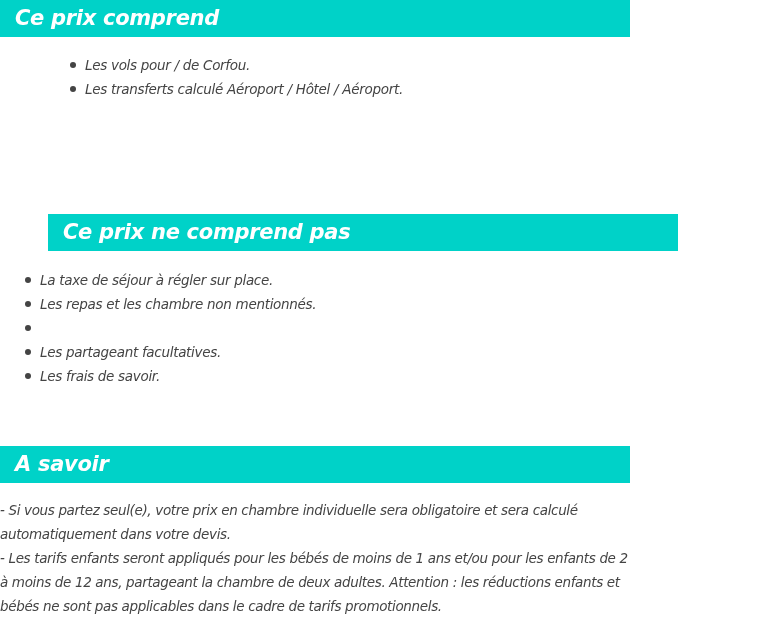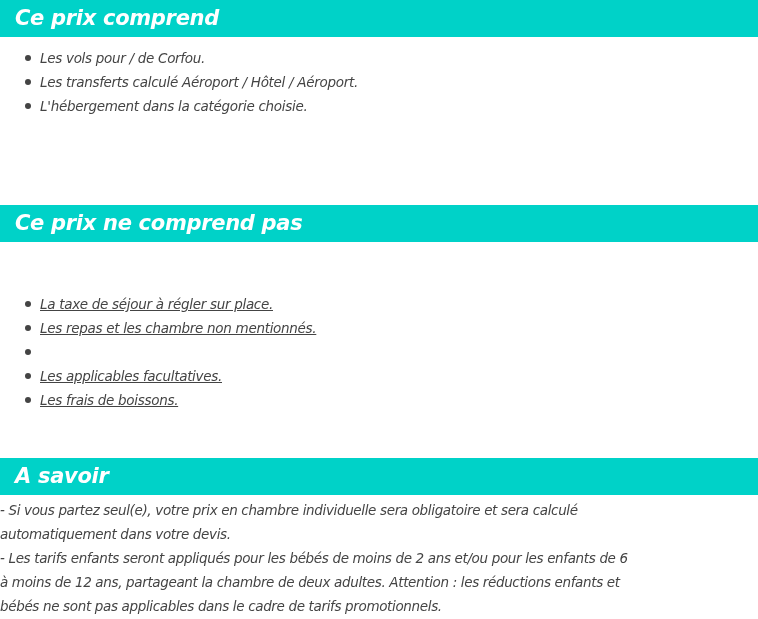--- a/index.html
+++ b/index.html
@@ -11,21 +11,21 @@
       width: 758px;
       height: 619px;
       overflow: hidden;
       position: relative;
       font-family: "DejaVu Sans", sans-serif;
       color: #444444;
     }
     .section-header {
       position: absolute;
       left: 0;
-      width: 758px;
+      width: 630px;
       height: 37px;
       background: #00d2c8;
       box-sizing: border-box;
       padding-left: 15px;
     }
     .section-header h2 {
       margin: 0;
       font-family: "DejaVu Sans", sans-serif;
       font-style: italic;
       font-weight: bold;
@@ -75,36 +75,35 @@
     .note-block p {
       margin: 0;
     }
   </style>
 </head>
 <body>
 
 <div class="section-header" style="top:0;">
   <h2>Ce prix comprend</h2>
 </div>
-<ul class="items" style="top:46px;">
+<ul class="items" style="top:53px;padding-left:45px;">
   <li><span class="bullet"></span><span>Les vols pour / de Corfou.</span></li>
   <li><span class="bullet"></span><span>Les transferts calculé Aéroport / Hôtel / Aéroport.</span></li>
-  <li><span class="bullet"></span><span>L'hébergement dans la catégorie choisie.</span></li>
 </ul>
 
-<div class="section-header" style="top:205px;">
+<div class="section-header" style="top:214px;margin-left:48px;">
   <h2>Ce prix ne comprend pas</h2>
 </div>
-<ul class="items" style="top:292px;text-decoration:underline;">
+<ul class="items" style="top:268px;">
   <li><span class="bullet"></span><span>La taxe de séjour à régler sur place.</span></li>
   <li><span class="bullet"></span><span>Les repas et les chambre non mentionnés.</span></li>
   <li><span class="bullet"></span></li>
-  <li><span class="bullet"></span><span>Les applicables facultatives.</span></li>
-  <li><span class="bullet"></span><span>Les frais de boissons.</span></li>
+  <li><span class="bullet"></span><span>Les partageant facultatives.</span></li>
+  <li><span class="bullet"></span><span>Les frais de savoir.</span></li>
 </ul>
 
-<div class="section-header" style="top:446px;margin-top:12px;">
+<div class="section-header" style="top:446px;">
   <h2>A savoir</h2>
 </div>
 <div class="note-block">
   <p>- Si vous partez seul(e), votre prix en chambre individuelle sera obligatoire et sera calculé automatiquement dans votre devis.</p>
-  <p>- Les tarifs enfants seront appliqués pour les bébés de moins de 2 ans et/ou pour les enfants de 6 à moins de 12 ans, partageant la chambre de deux adultes. Attention : les réductions enfants et bébés ne sont pas applicables dans le cadre de tarifs promotionnels.</p>
+  <p>- Les tarifs enfants seront appliqués pour les bébés de moins de 1 ans et/ou pour les enfants de 2 à moins de 12 ans, partageant la chambre de deux adultes. Attention : les réductions enfants et bébés ne sont pas applicables dans le cadre de tarifs promotionnels.</p>
 </div>
 
 </body></html>

